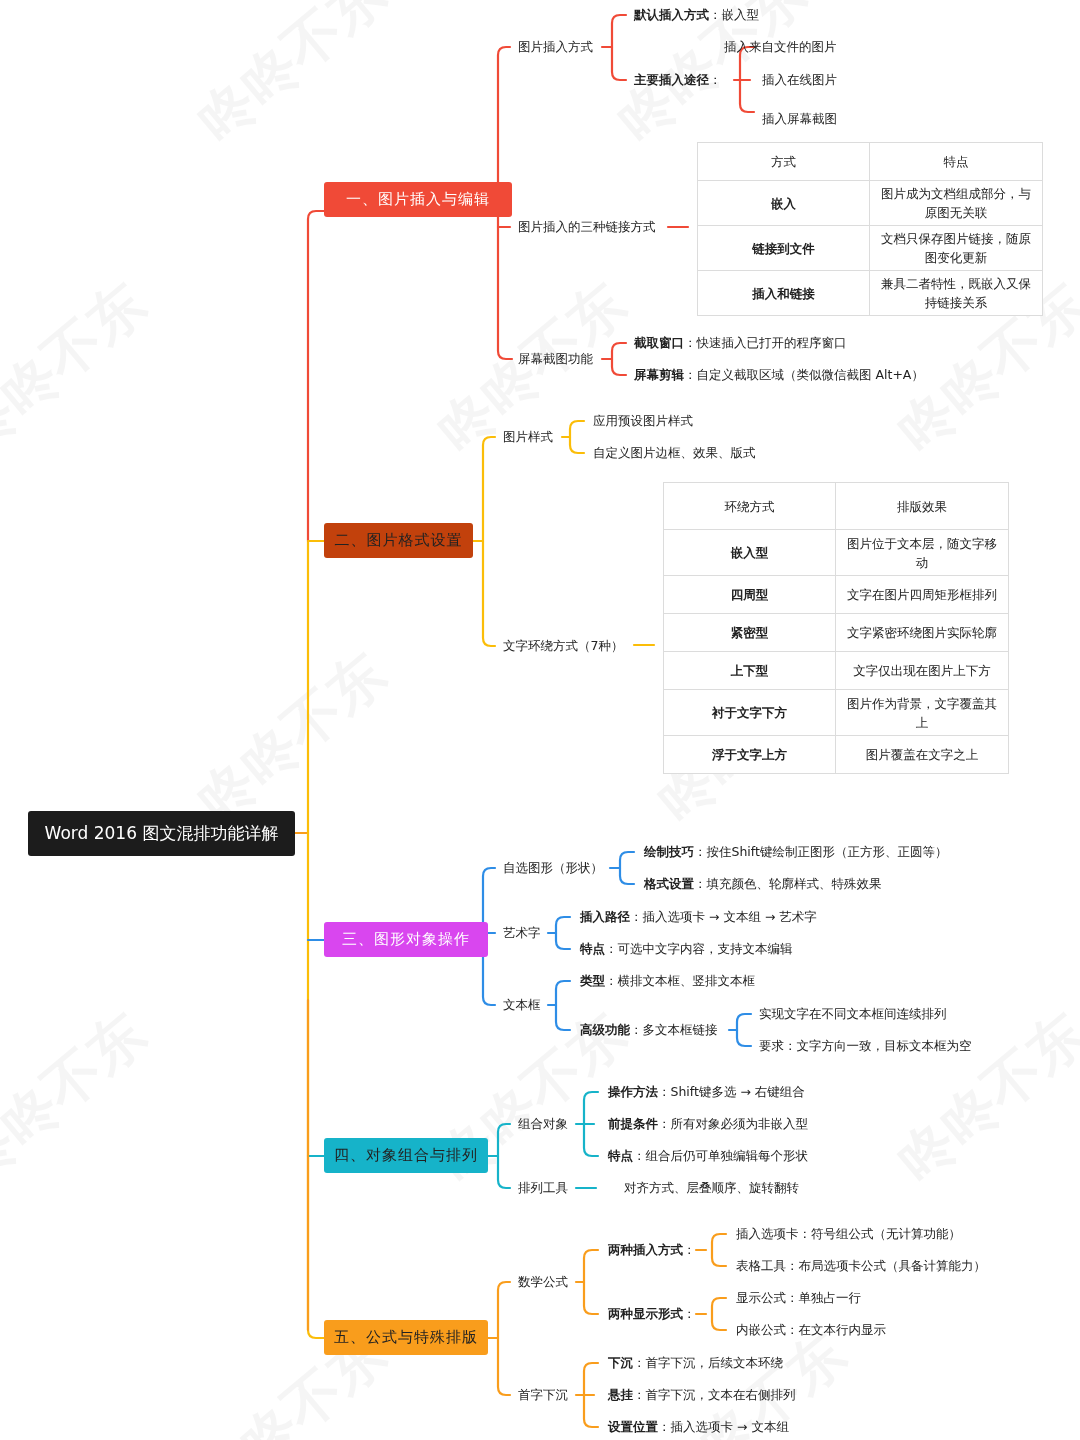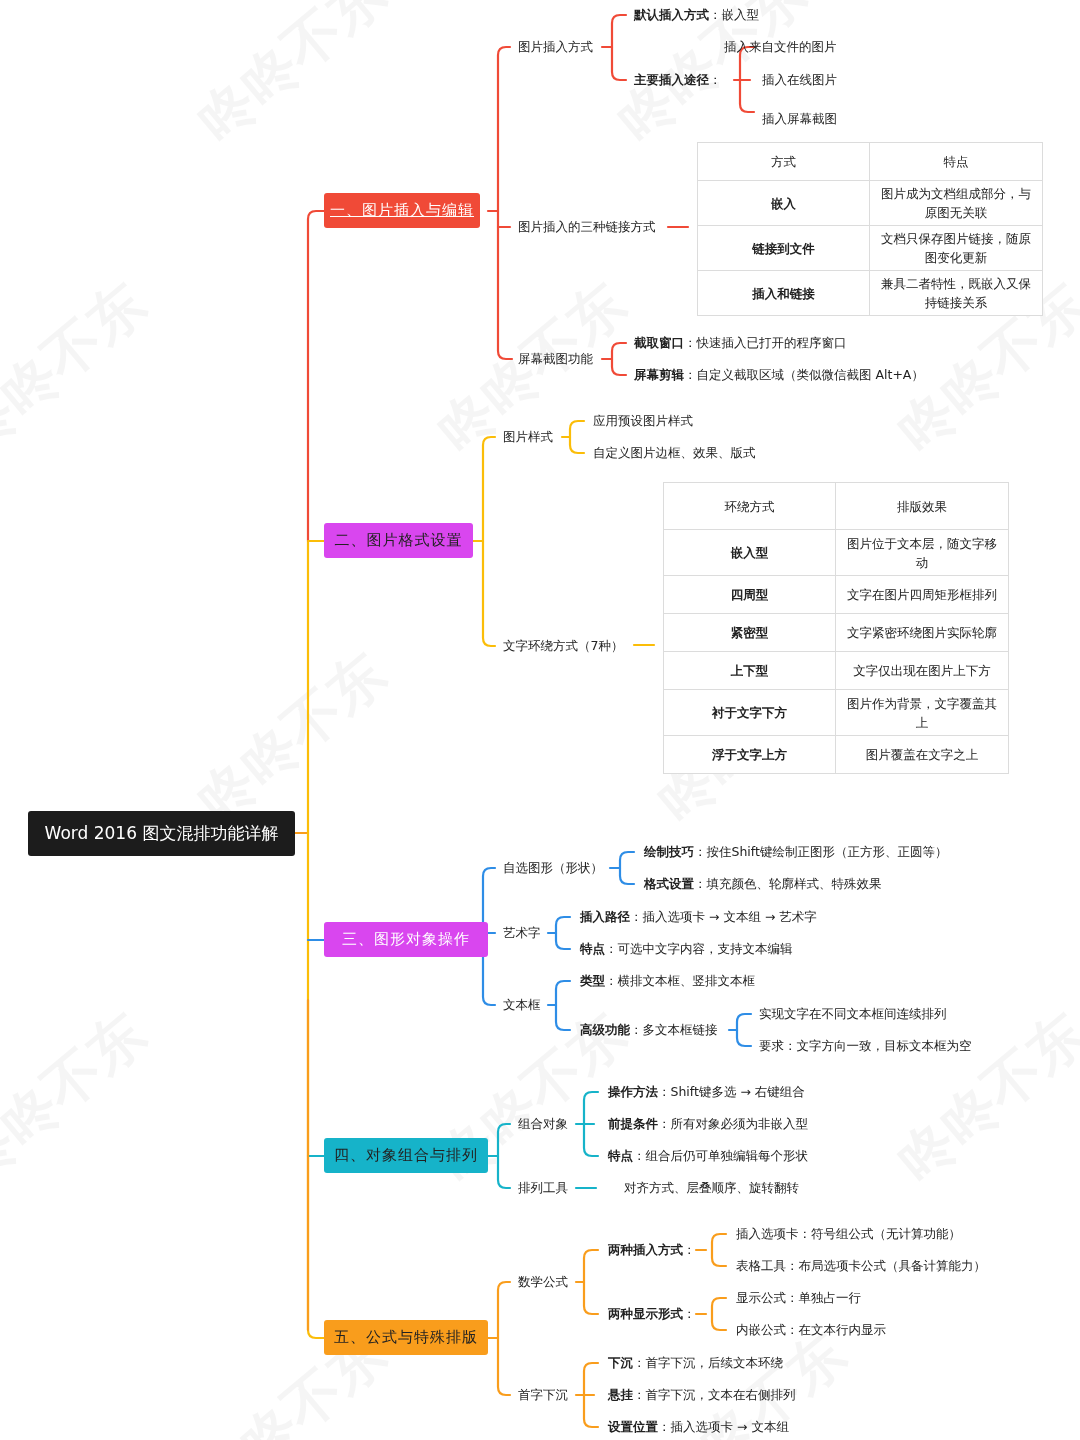--- a/index.html
+++ b/index.html
@@ -89,22 +89,22 @@
   <path d="M726 1234 H720 Q712 1234 712 1242 V1258 Q712 1266 720 1266 H726" stroke="#f99d1c"></path>
   <path d="M696 1314 H706" stroke="#f99d1c"></path>
   <path d="M726 1298 H720 Q712 1298 712 1306 V1322 Q712 1330 720 1330 H726" stroke="#f99d1c"></path>
   <path d="M576 1395 H584" stroke="#f99d1c"></path>
   <path d="M598 1363 H592 Q584 1363 584 1371 V1419 Q584 1427 592 1427 H598" stroke="#f99d1c"></path>
   <path d="M584 1395 H594" stroke="#f99d1c"></path>
 </svg>
 
 <div class="root">Word 2016 图文混排功能详解</div>
 
-<div class="branch" style="left:324px;top:193px;width:156px;background:#f04a37;text-decoration:underline;">一、图片插入与编辑</div>
-<div class="branch" style="left:324px;top:523px;width:149px;background:#d946ef;color:#222;">二、图片格式设置</div>
+<div class="branch" style="left:324px;top:182px;width:188px;background:#f04a37;">一、图片插入与编辑</div>
+<div class="branch" style="left:324px;top:523px;width:149px;background:#c2410c;color:#222;">二、图片格式设置</div>
 <div class="branch" style="left:324px;top:922px;width:164px;background:#d946ef;">三、图形对象操作</div>
 <div class="branch" style="left:324px;top:1138px;width:164px;background:#16b3c9;color:#222;">四、对象组合与排列</div>
 <div class="branch" style="left:324px;top:1320px;width:164px;background:#f99d1c;color:#222;">五、公式与特殊排版</div>
 
 <div class="t" style="left:518px;top:39px;">图片插入方式</div>
 <div class="t" style="left:634px;top:7px;"><b>默认插入方式</b>：<span>嵌入型</span></div>
 <div class="t" style="left:634px;top:72px;"><b>主要插入途径</b>：</div>
 <div class="t" style="left:724px;top:39px;">插入来自文件的图片</div>
 <div class="t" style="left:762px;top:72px;">插入在线图片</div>
 <div class="t" style="left:762px;top:104px;margin-top:7px;">插入屏幕截图</div>

